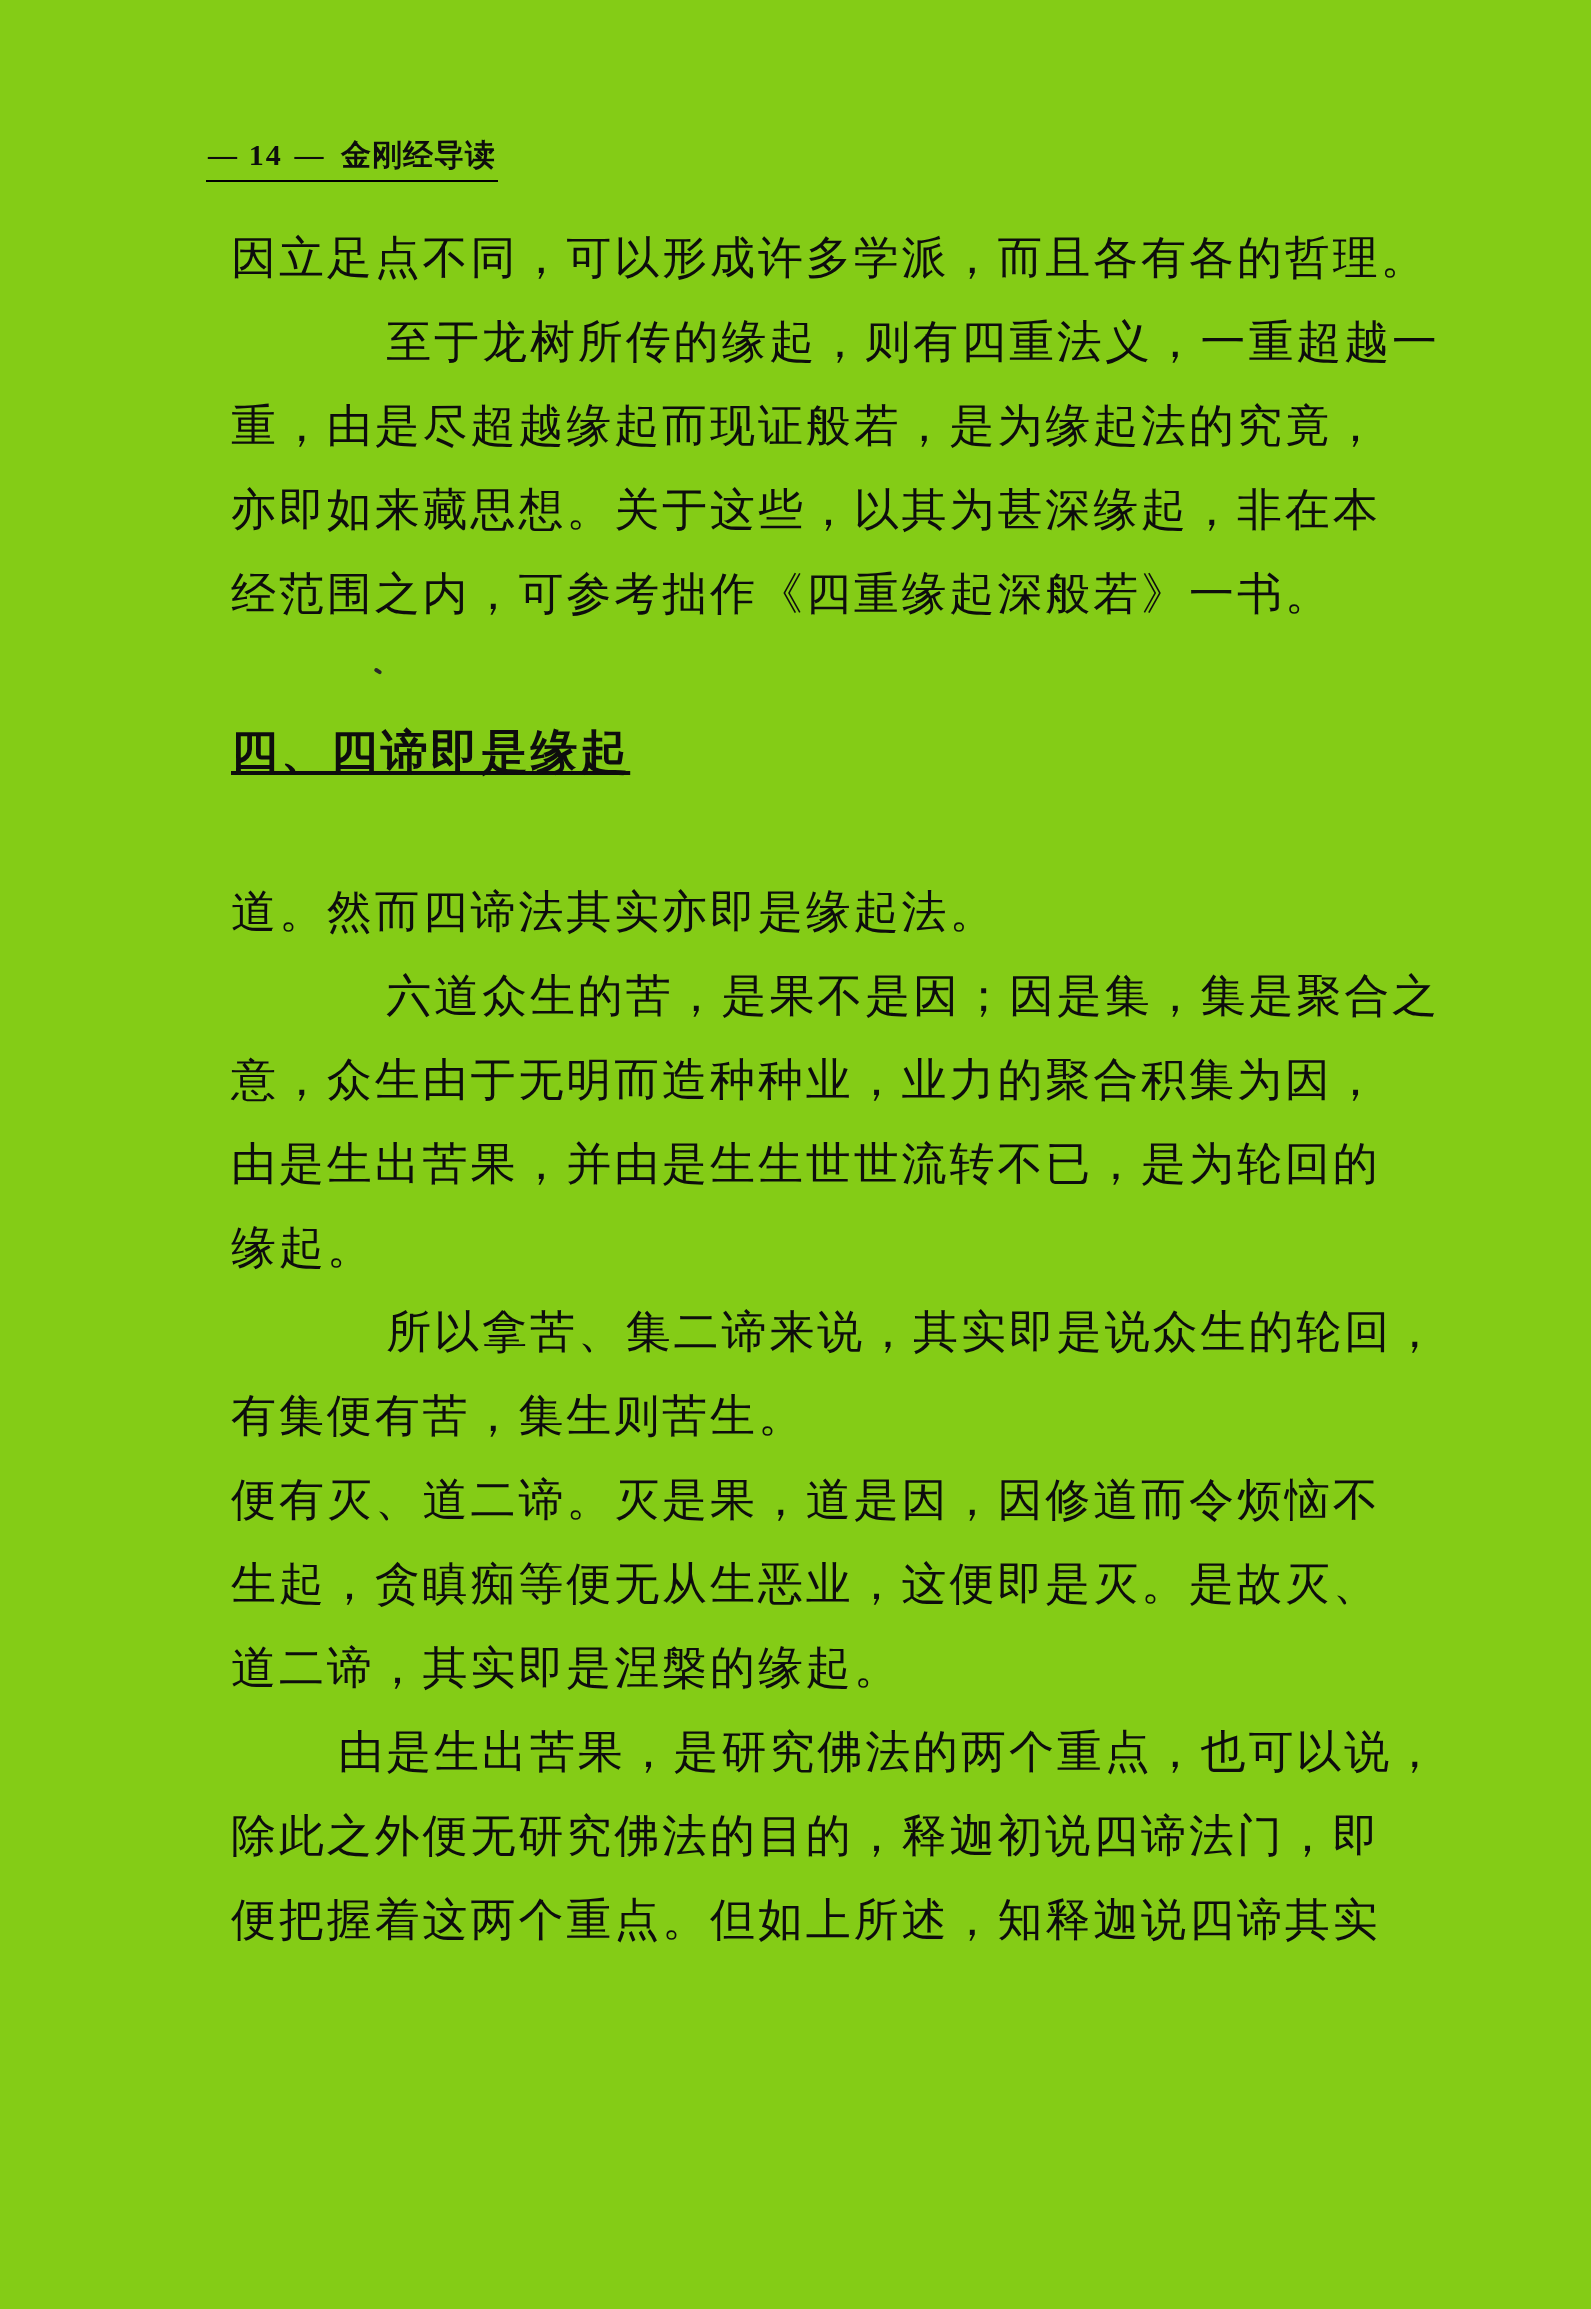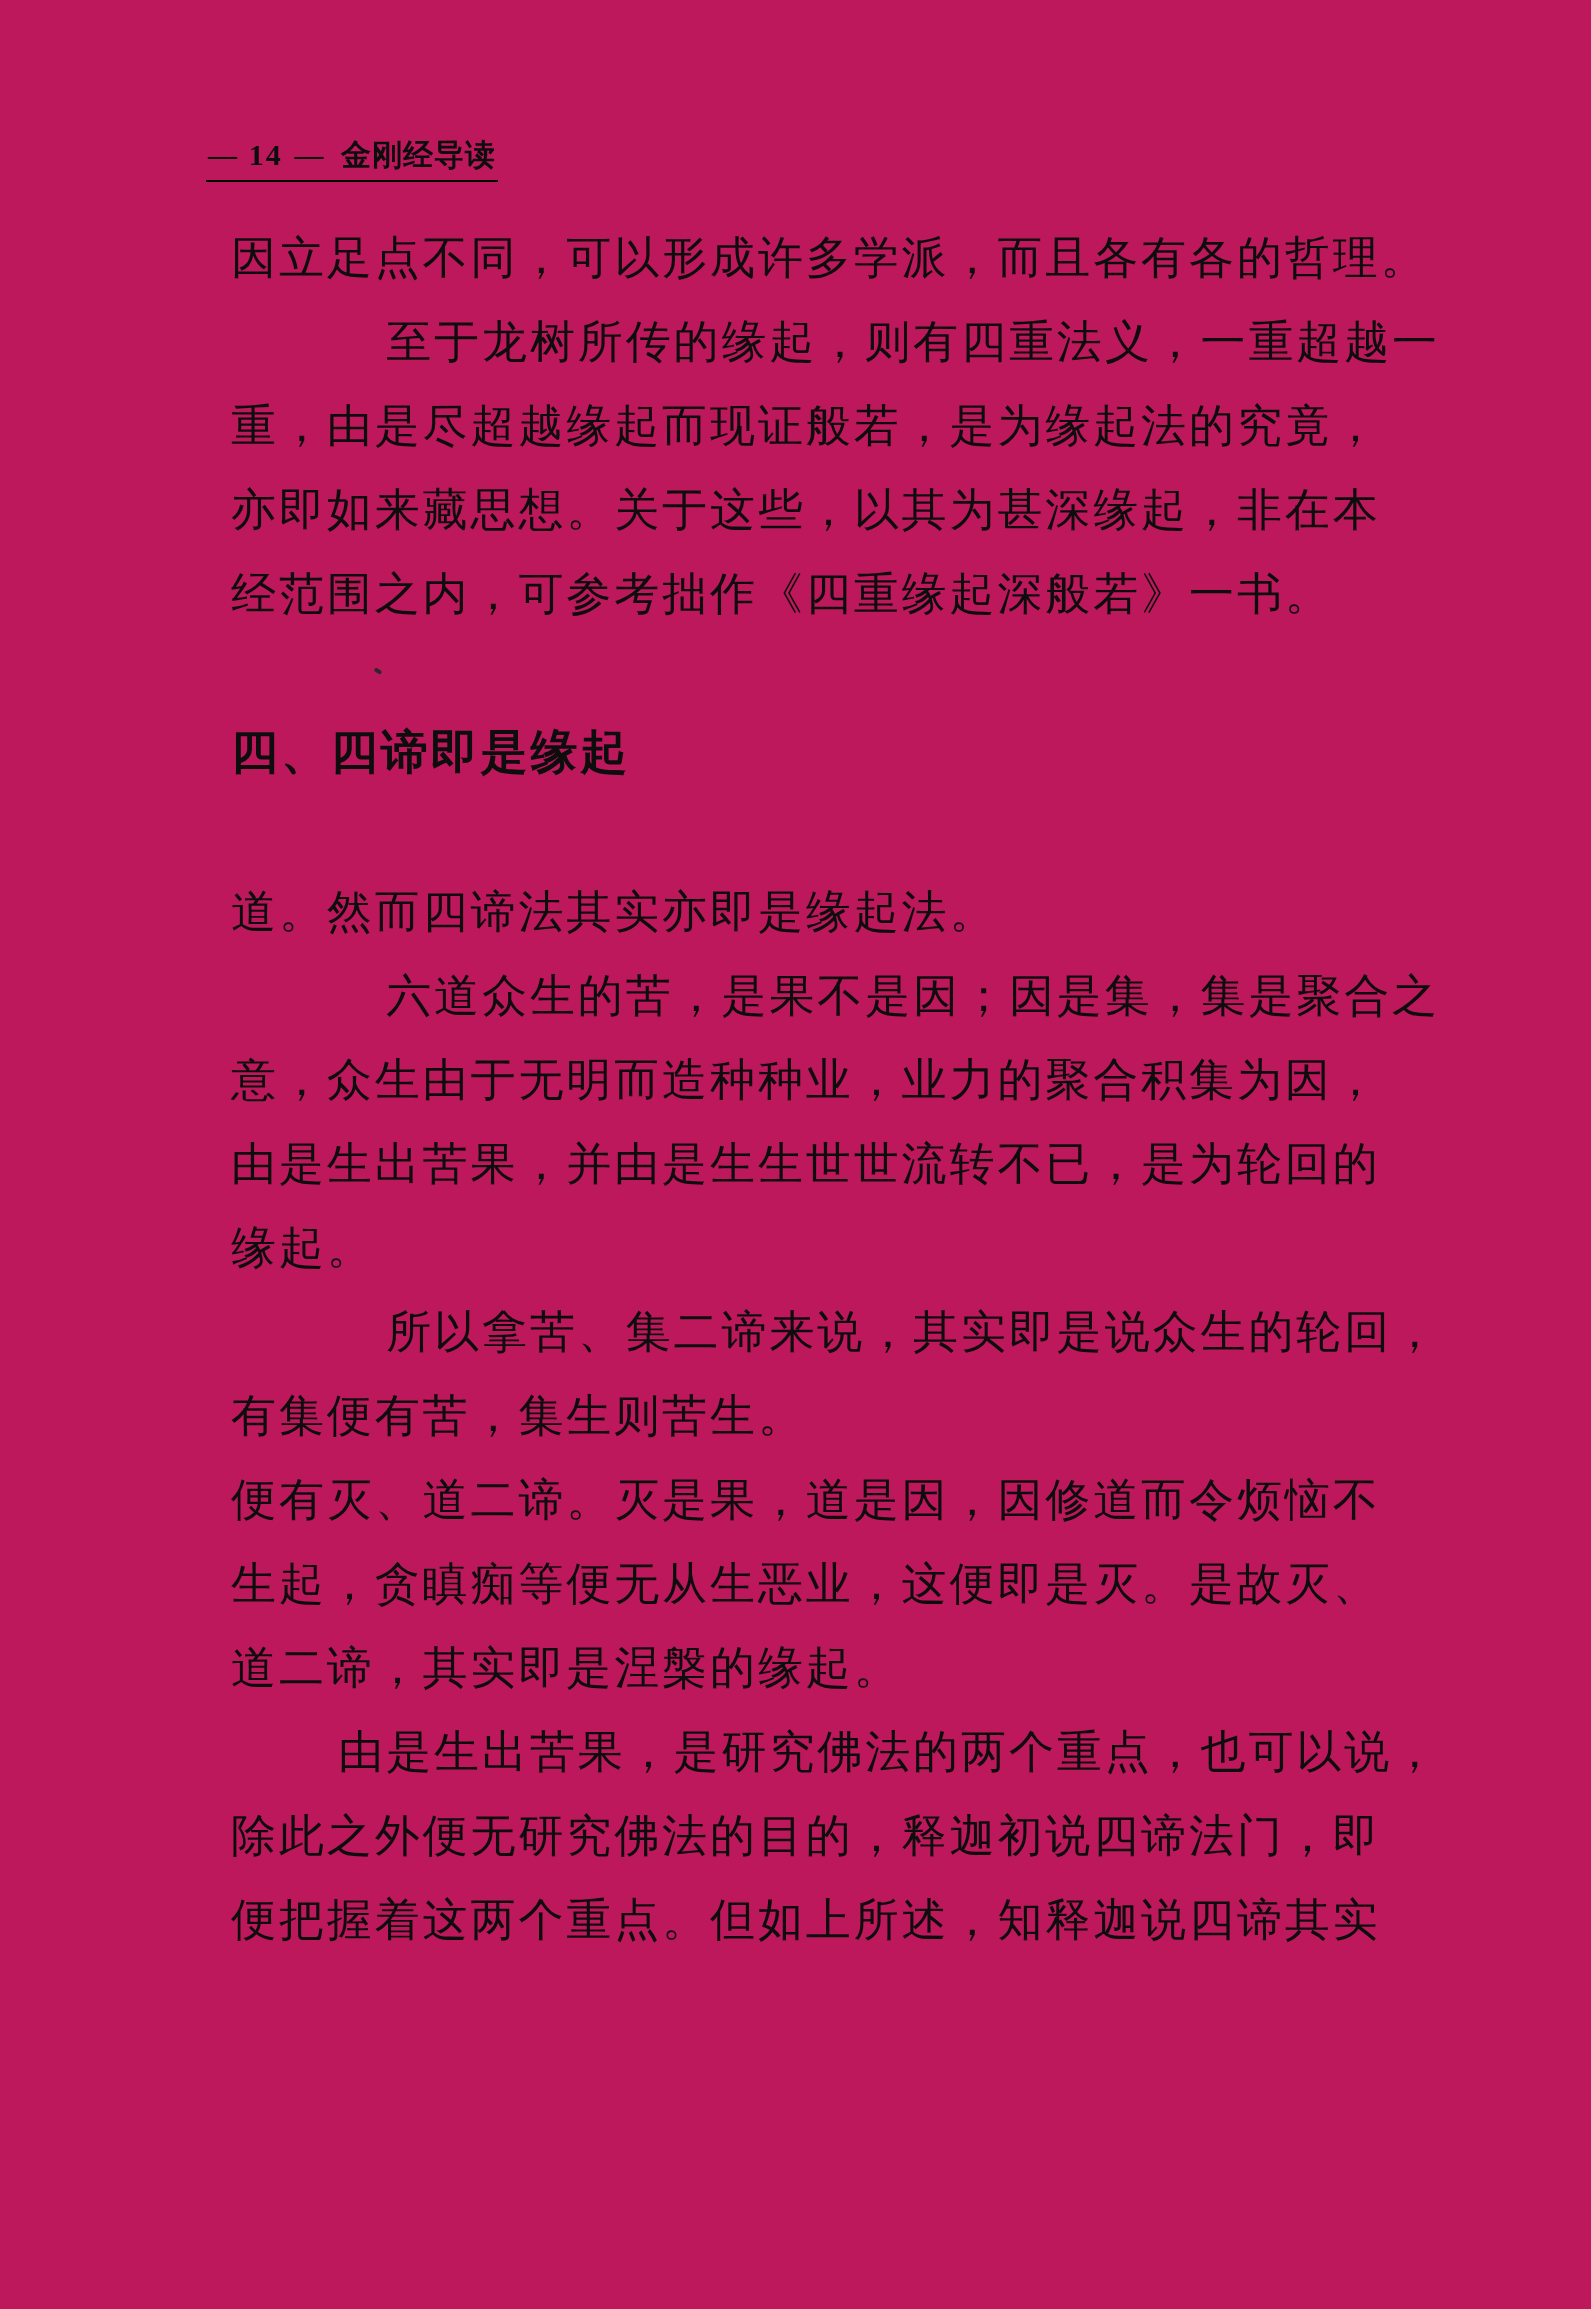--- a/index.html
+++ b/index.html
@@ -4,21 +4,21 @@
 <style>
   html, body {
     margin: 0;
     padding: 0;
     background: #ffffff;
   }
   .page {
     position: relative;
     width: 1592px;
     height: 2309px;
-    background: #be185d;
+    background: #84cc16;
     overflow: hidden;
     font-family: "Liberation Serif", "DejaVu Serif", serif;
     color: #0d0d0d;
   }
 
   
   .running-head {
     position: absolute;
     left: 206px;
     top: 136px;
@@ -66,20 +66,21 @@
     text-align: right;
   }
   .section-heading {
     margin: 74px 0 76px 0;
     height: 84px;
     line-height: 84px;
     font-size: 47px;
     font-weight: bold;
     letter-spacing: 2.9px;
     white-space: nowrap;
+    text-decoration: underline;
   }
 
   
   .speck {
     position: absolute;
     left: 374px;
     top: 669px;
     width: 7.8px;
     height: 3.9px;
     background: #2a2a2a;

